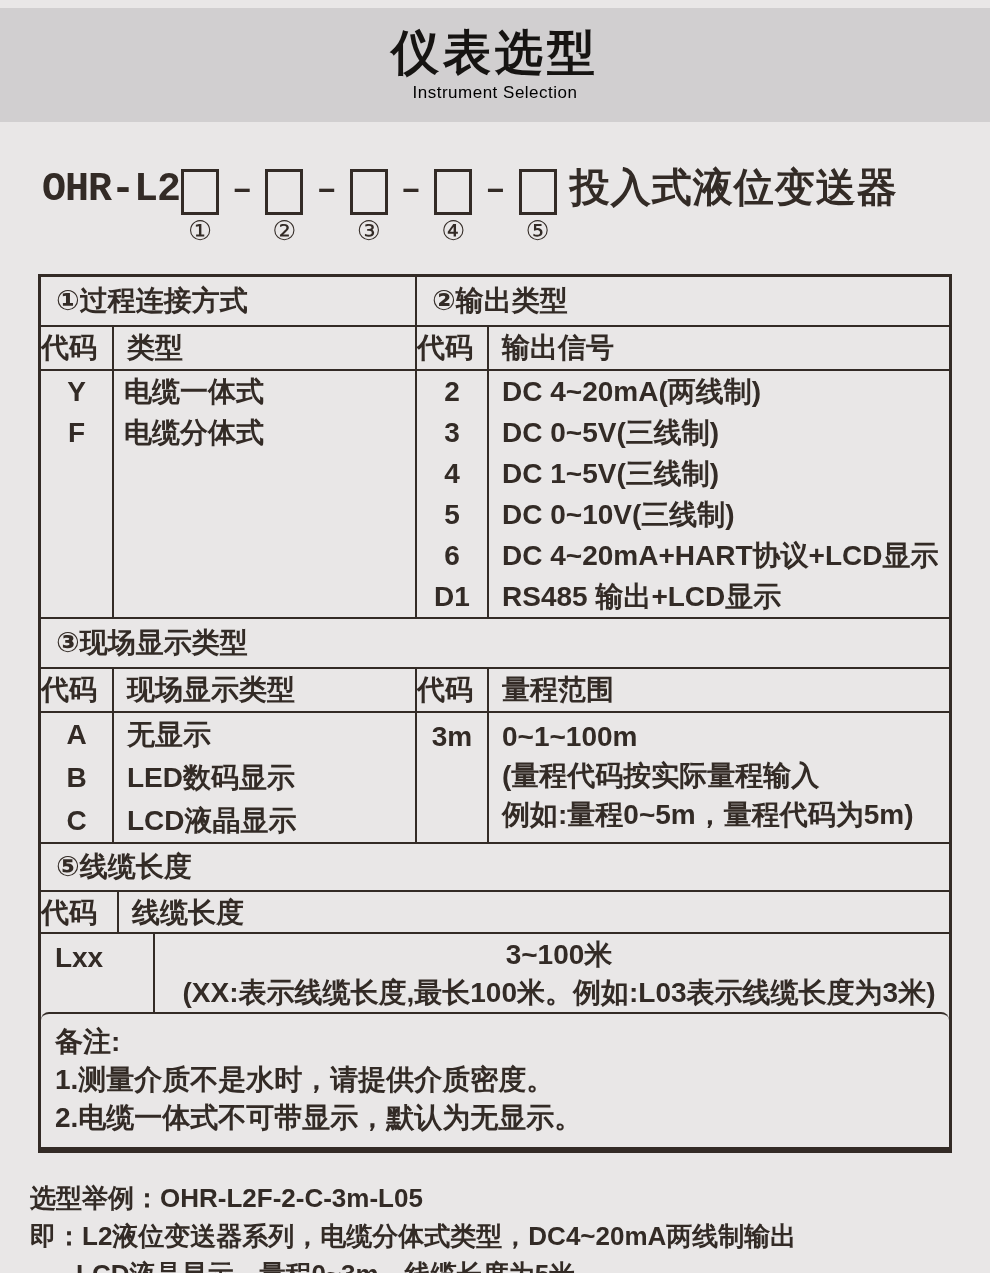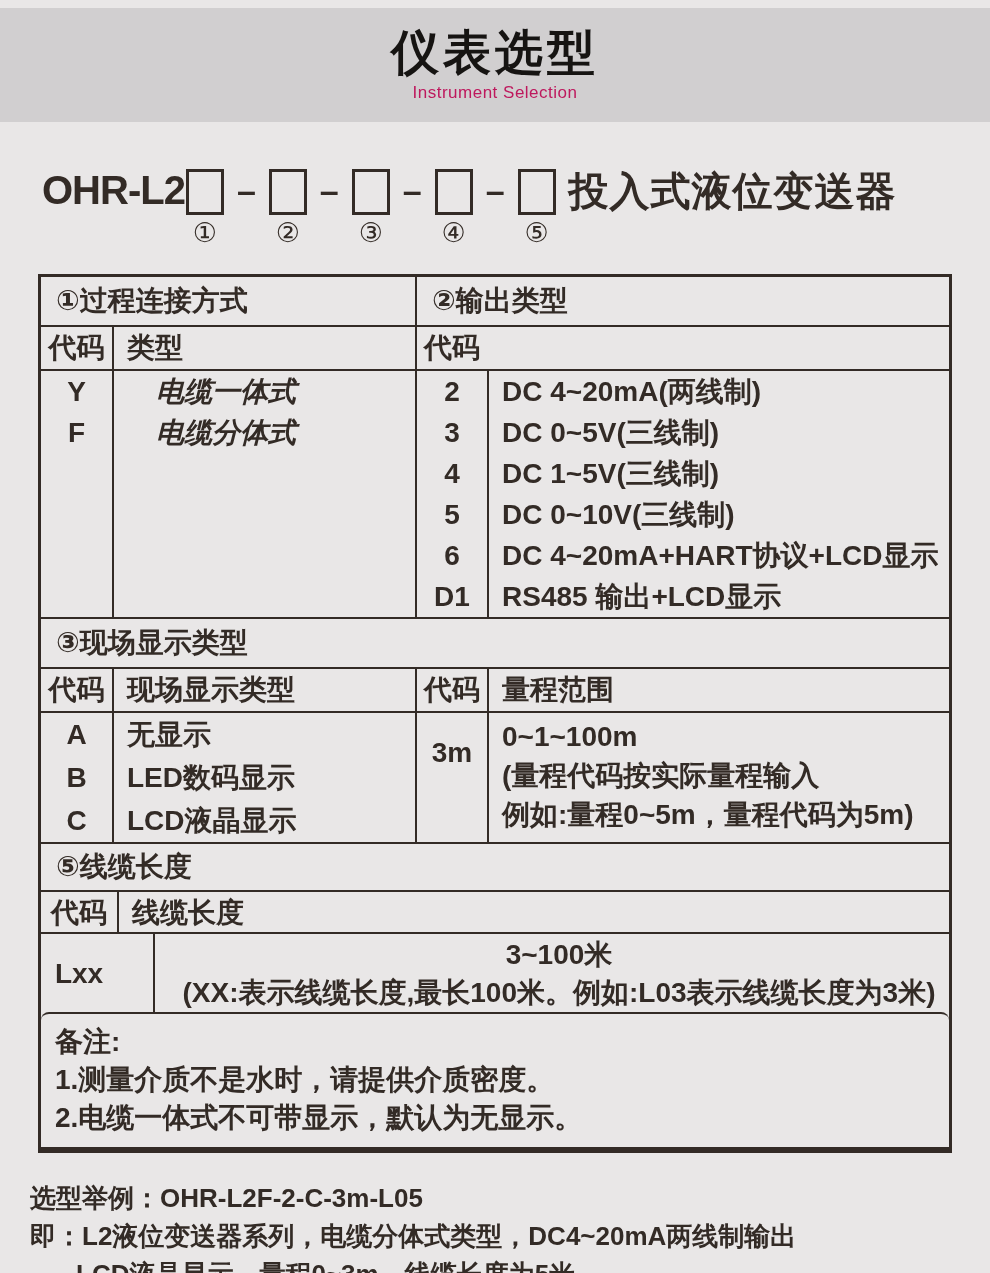--- a/index.html
+++ b/index.html
@@ -18,25 +18,25 @@
     overflow:hidden;
   }
   
   .banner{
     margin-top:8px;
     height:114px;
     background:var(--banner);
     display:flex;flex-direction:column;align-items:center;justify-content:center;text-align:right;
   }
   .banner-title{font-size:48px;color:#161412;letter-spacing:4px;line-height:1.1;}
-  .banner-sub{font-size:17px;font-weight:normal;color:#be185d;margin-top:3px;letter-spacing:.5px;}
+  .banner-sub{font-size:17px;font-weight:normal;color:#000000;margin-top:3px;letter-spacing:.5px;}
   
   .model-line{
     margin:44px 0 0 42px;
-    display:flex;align-items:flex-start;
+    display:flex;align-items:flex-start;font-family:Liberation Mono, monospace;
   }
   .model-prefix{font-size:40px;line-height:48px;letter-spacing:-1px;}
   .seg{display:flex;flex-direction:column;align-items:center;margin:0 1px;}
   .slot-box{
     width:38px;height:46px;border:3px solid var(--ink);margin-top:3px;
     background:transparent;
   }
   .seg-num{font-size:27px;font-weight:normal;margin-top:3px;line-height:30px;}
   .dash{font-size:34px;line-height:48px;margin:0 12px;}
   .model-suffix{font-size:40px;line-height:50px;margin-left:12px;letter-spacing:1px;}
@@ -49,32 +49,32 @@
     font-size:28px;
   }
   .bt{border-top:2px solid var(--ink);}
   .split{display:grid;grid-template-columns:374px 1fr;}
   .rhalf{border-left:2px solid var(--ink);}
   .sec-hdr{height:48px;line-height:48px;padding-left:15px;font-size:28px;}
   .colhdr{height:42px;line-height:42px;display:grid;}
   .cols-l{grid-template-columns:71px 1fr;}
   .cols-r{grid-template-columns:70px 1fr;}
   .cols-5{grid-template-columns:76px 1fr;}
-  .code-cell{text-align:center;}
+  .code-cell{}
   .val-cell{border-left:2px solid var(--ink);padding-left:13px;}
   .body-band{display:grid;}
   .codes-col{display:flex;flex-direction:column;text-align:center;}
   .vals-col{border-left:2px solid var(--ink);display:flex;flex-direction:column;}
   .rw41{height:41px;line-height:41px;}
   .rw43{height:43px;line-height:43px;}
-  .indent26{padding-left:42px;font-style:italic;}
+  .indent26{padding-left:10px;}
   .indent13{padding-left:13px;}
   .multiline{padding:4px 0 0 13px;line-height:39px;}
   .multiline5{padding:2px 0 0 14px;line-height:38px;align-items:center;}
-  .code-top{padding-top:20px;line-height:39px;}
+  .code-top{padding-top:4px;line-height:39px;}
   .notes{padding:9px 0 10px 14px;line-height:38px;border-radius:8px;}
   
   .example{margin:26px 0 0 30px;font-size:26px;line-height:38px;}
   .example .ln3{padding-left:46px;}
 </style>
 </head>
 <body>
 
 <div class="banner">
   <div class="banner-title">仪表选型</div>
@@ -117,20 +117,21 @@
     <div class="sec-hdr rhalf">②输出类型</div>
   </div>
 
   <div class="split bt">
     <div class="colhdr cols-l">
       <div class="code-cell">代码</div>
       <div class="val-cell">类型</div>
     </div>
     <div class="colhdr cols-r rhalf">
       <div class="code-cell">代码</div>
+      <div class="val-cell">输出信号</div>
     </div>
   </div>
 
   <div class="split bt">
     <div class="body-band cols-l" style="display:grid;">
       <div class="codes-col">
         <div class="rw41">Y</div>
         <div class="rw41">F</div>
       </div>
       <div class="vals-col">

